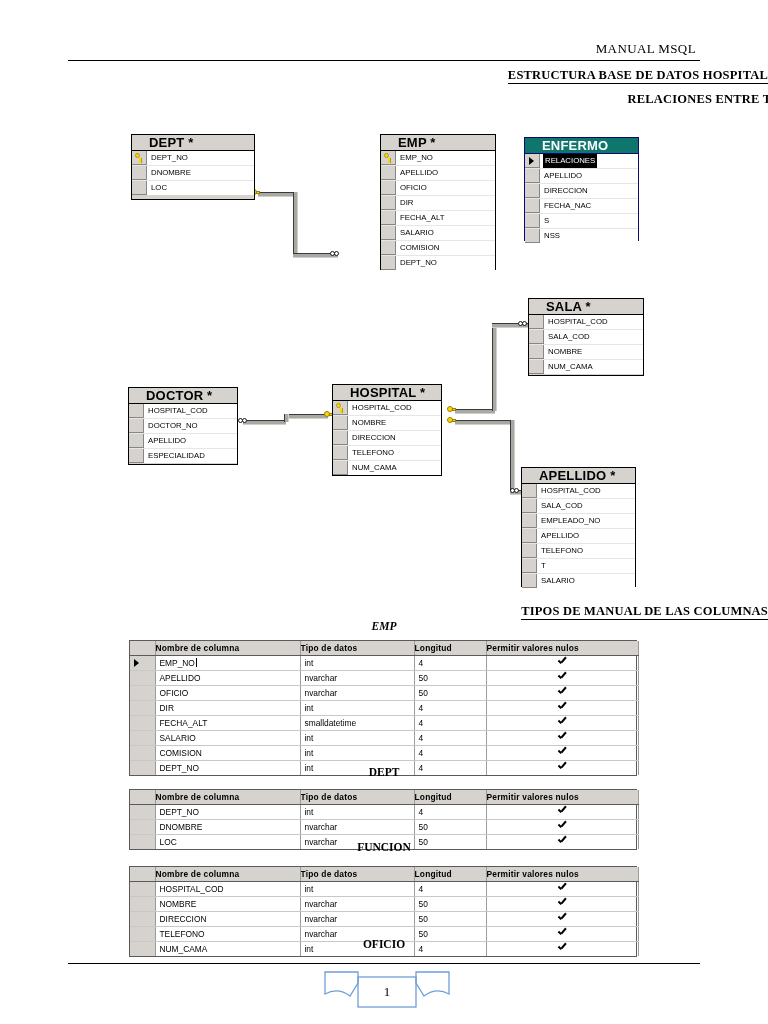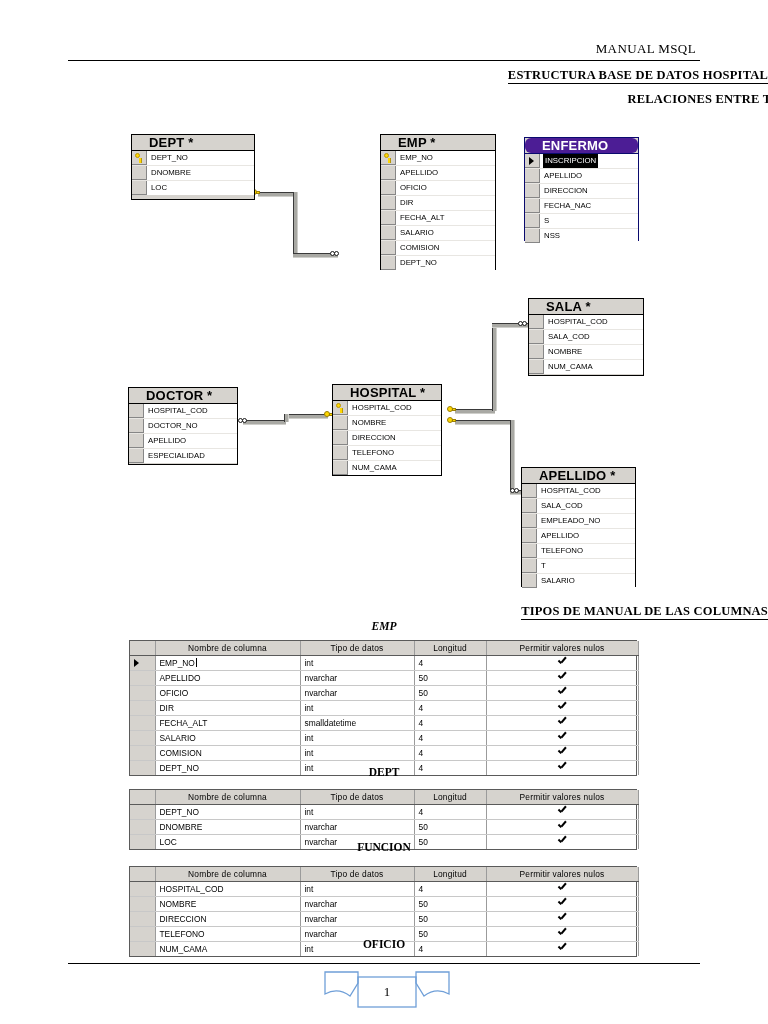--- a/index.html
+++ b/index.html
@@ -88,21 +88,21 @@
   }
   
   .fname.sel{
     background:#000;color:#fff;display:inline-block;flex:0 0 auto;
     padding:0 2px;margin-left:3px;
   }
 
   
   .erbox.active{border:1.2px solid #0a0a6e;}
   .erbox.active .bar{
-    background:#4c1d95;color:#fff;border-radius:6px;
+    background:#0f766e;color:#fff;
   }
   .erbox.active .body{border-top:1px solid #0a0a6e;}
 
   
   .ln{position:absolute;background:#a9a9a4;}
   .ln.h{height:3px;border-top:1px solid #3a3a3a;border-bottom:1px solid #cfcfcb;}
   .ln.v{width:3px;border-left:1px solid #3a3a3a;border-right:1px solid #cfcfcb;}
 
   
   .ep-key{
@@ -132,21 +132,21 @@
   }
   .grid table{border-collapse:collapse;width:100%;table-layout:fixed;}
   .grid th,.grid td{
     border-right:1px solid #9b9b9b;border-bottom:1px solid #c8c8c8;
     font-size:8.4px;padding:0 0 0 4px;height:14px;line-height:14px;
     text-align:left;white-space:nowrap;overflow:hidden;color:#000;
     font-weight:normal;
   }
   .grid th{
     background:#d6d3ce;border-bottom:1.2px solid #5a5a5a;
-    text-align:center;font-weight:normal;letter-spacing:.2px;padding:0;
+    text-align:left;font-weight:bold;letter-spacing:.2px;padding:0;
   }
   .grid th.sel-col,.grid td.sel-col{
     background:#d6d3ce;padding:0;position:relative;
   }
   .grid td.chk{text-align:center;padding:0;}
   .grid tr:last-child td{border-bottom:none;}
   .chkmark{
     display:inline-block;width:9px;height:9px;position:relative;top:1px;
   }
   .chkmark:before{
@@ -287,21 +287,21 @@
       </div>
     </div>
 
     <div class="erbox active" style="left:524px;top:137px;width:115px;height:104px;">
       <div class="bar">ENFERMO</div>
       <div class="body">
         <div class="row">
           <div class="gutter">
             <span class="rowarrow"></span>
           </div>
-          <div class="fname sel">INSCRIPCION</div>
+          <div class="fname sel">RELACIONES</div>
         </div>
         <div class="row">
           <div class="gutter"></div>
           <div class="fname">APELLIDO</div>
         </div>
         <div class="row">
           <div class="gutter"></div>
           <div class="fname">DIRECCION</div>
         </div>
         <div class="row">

